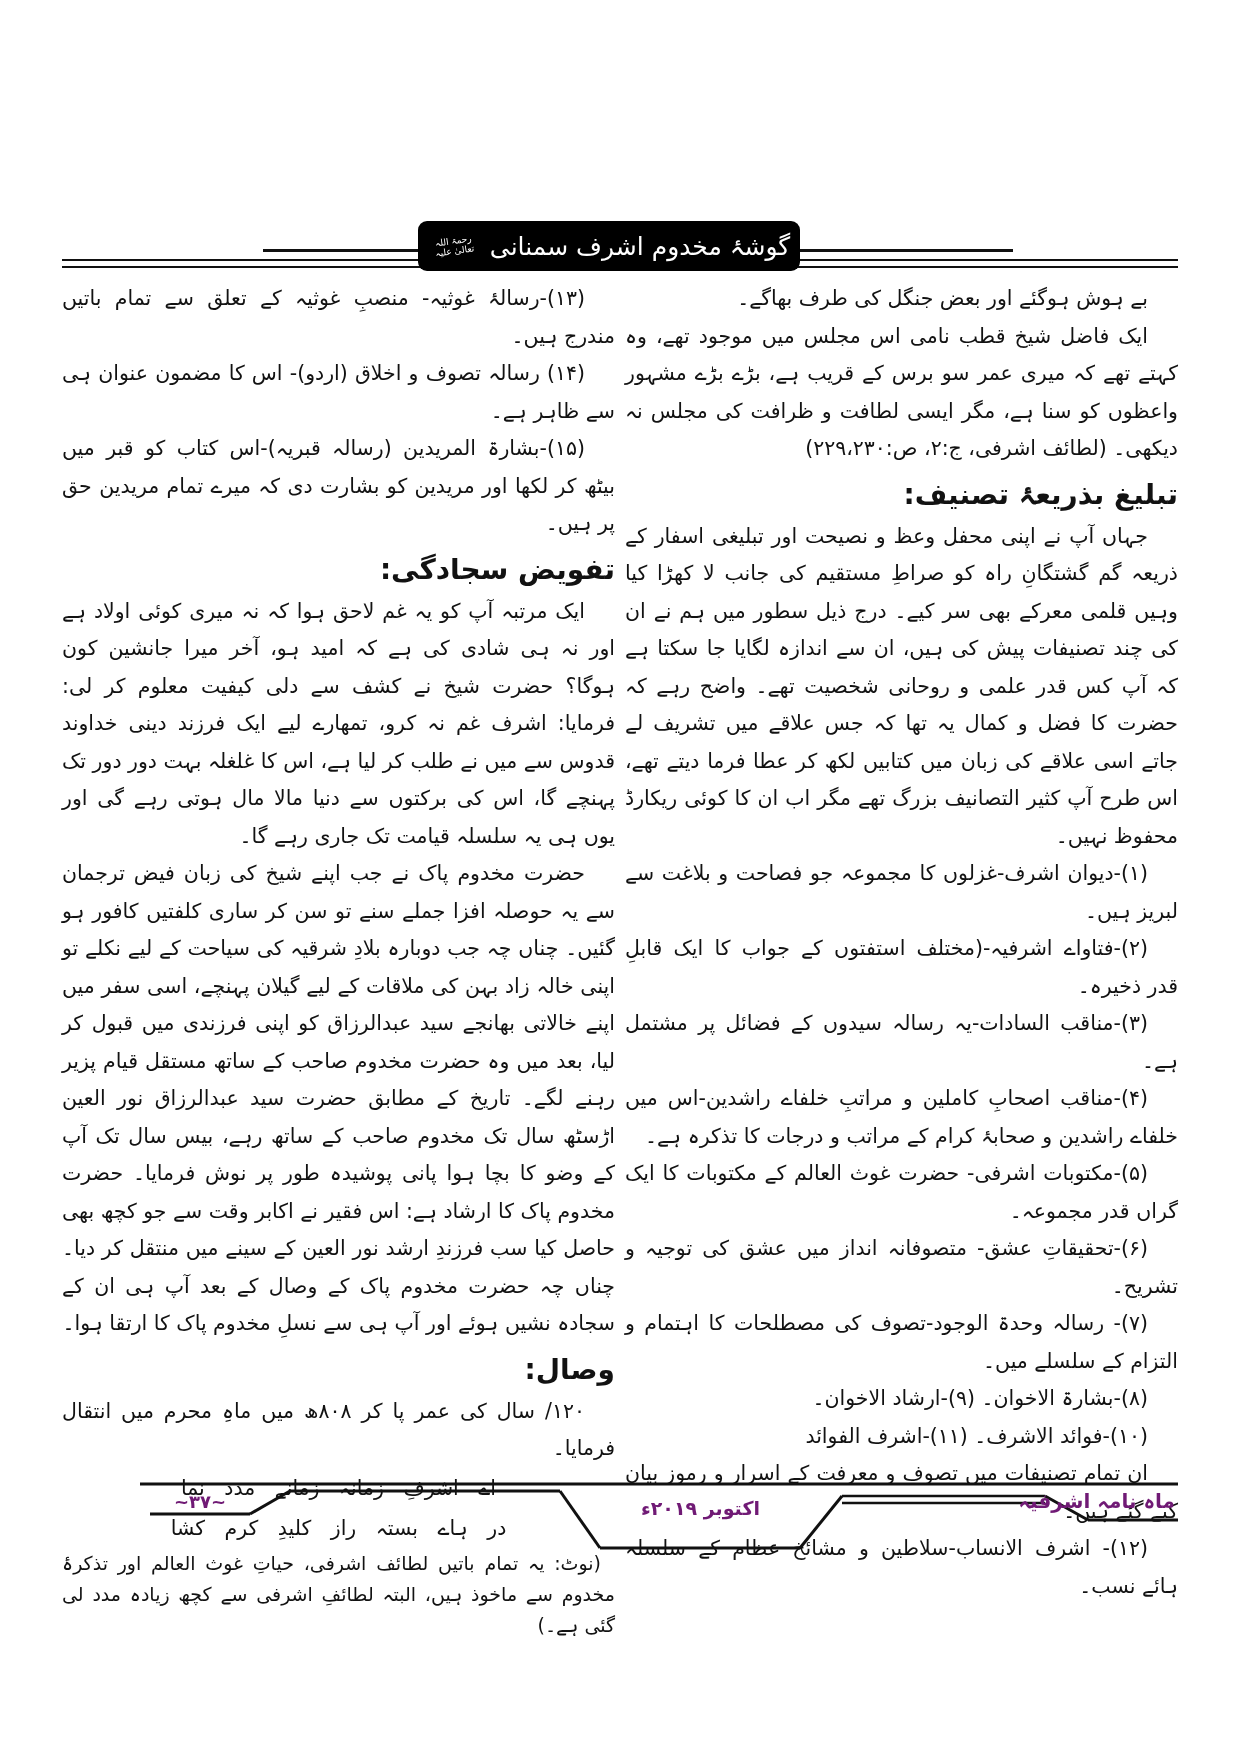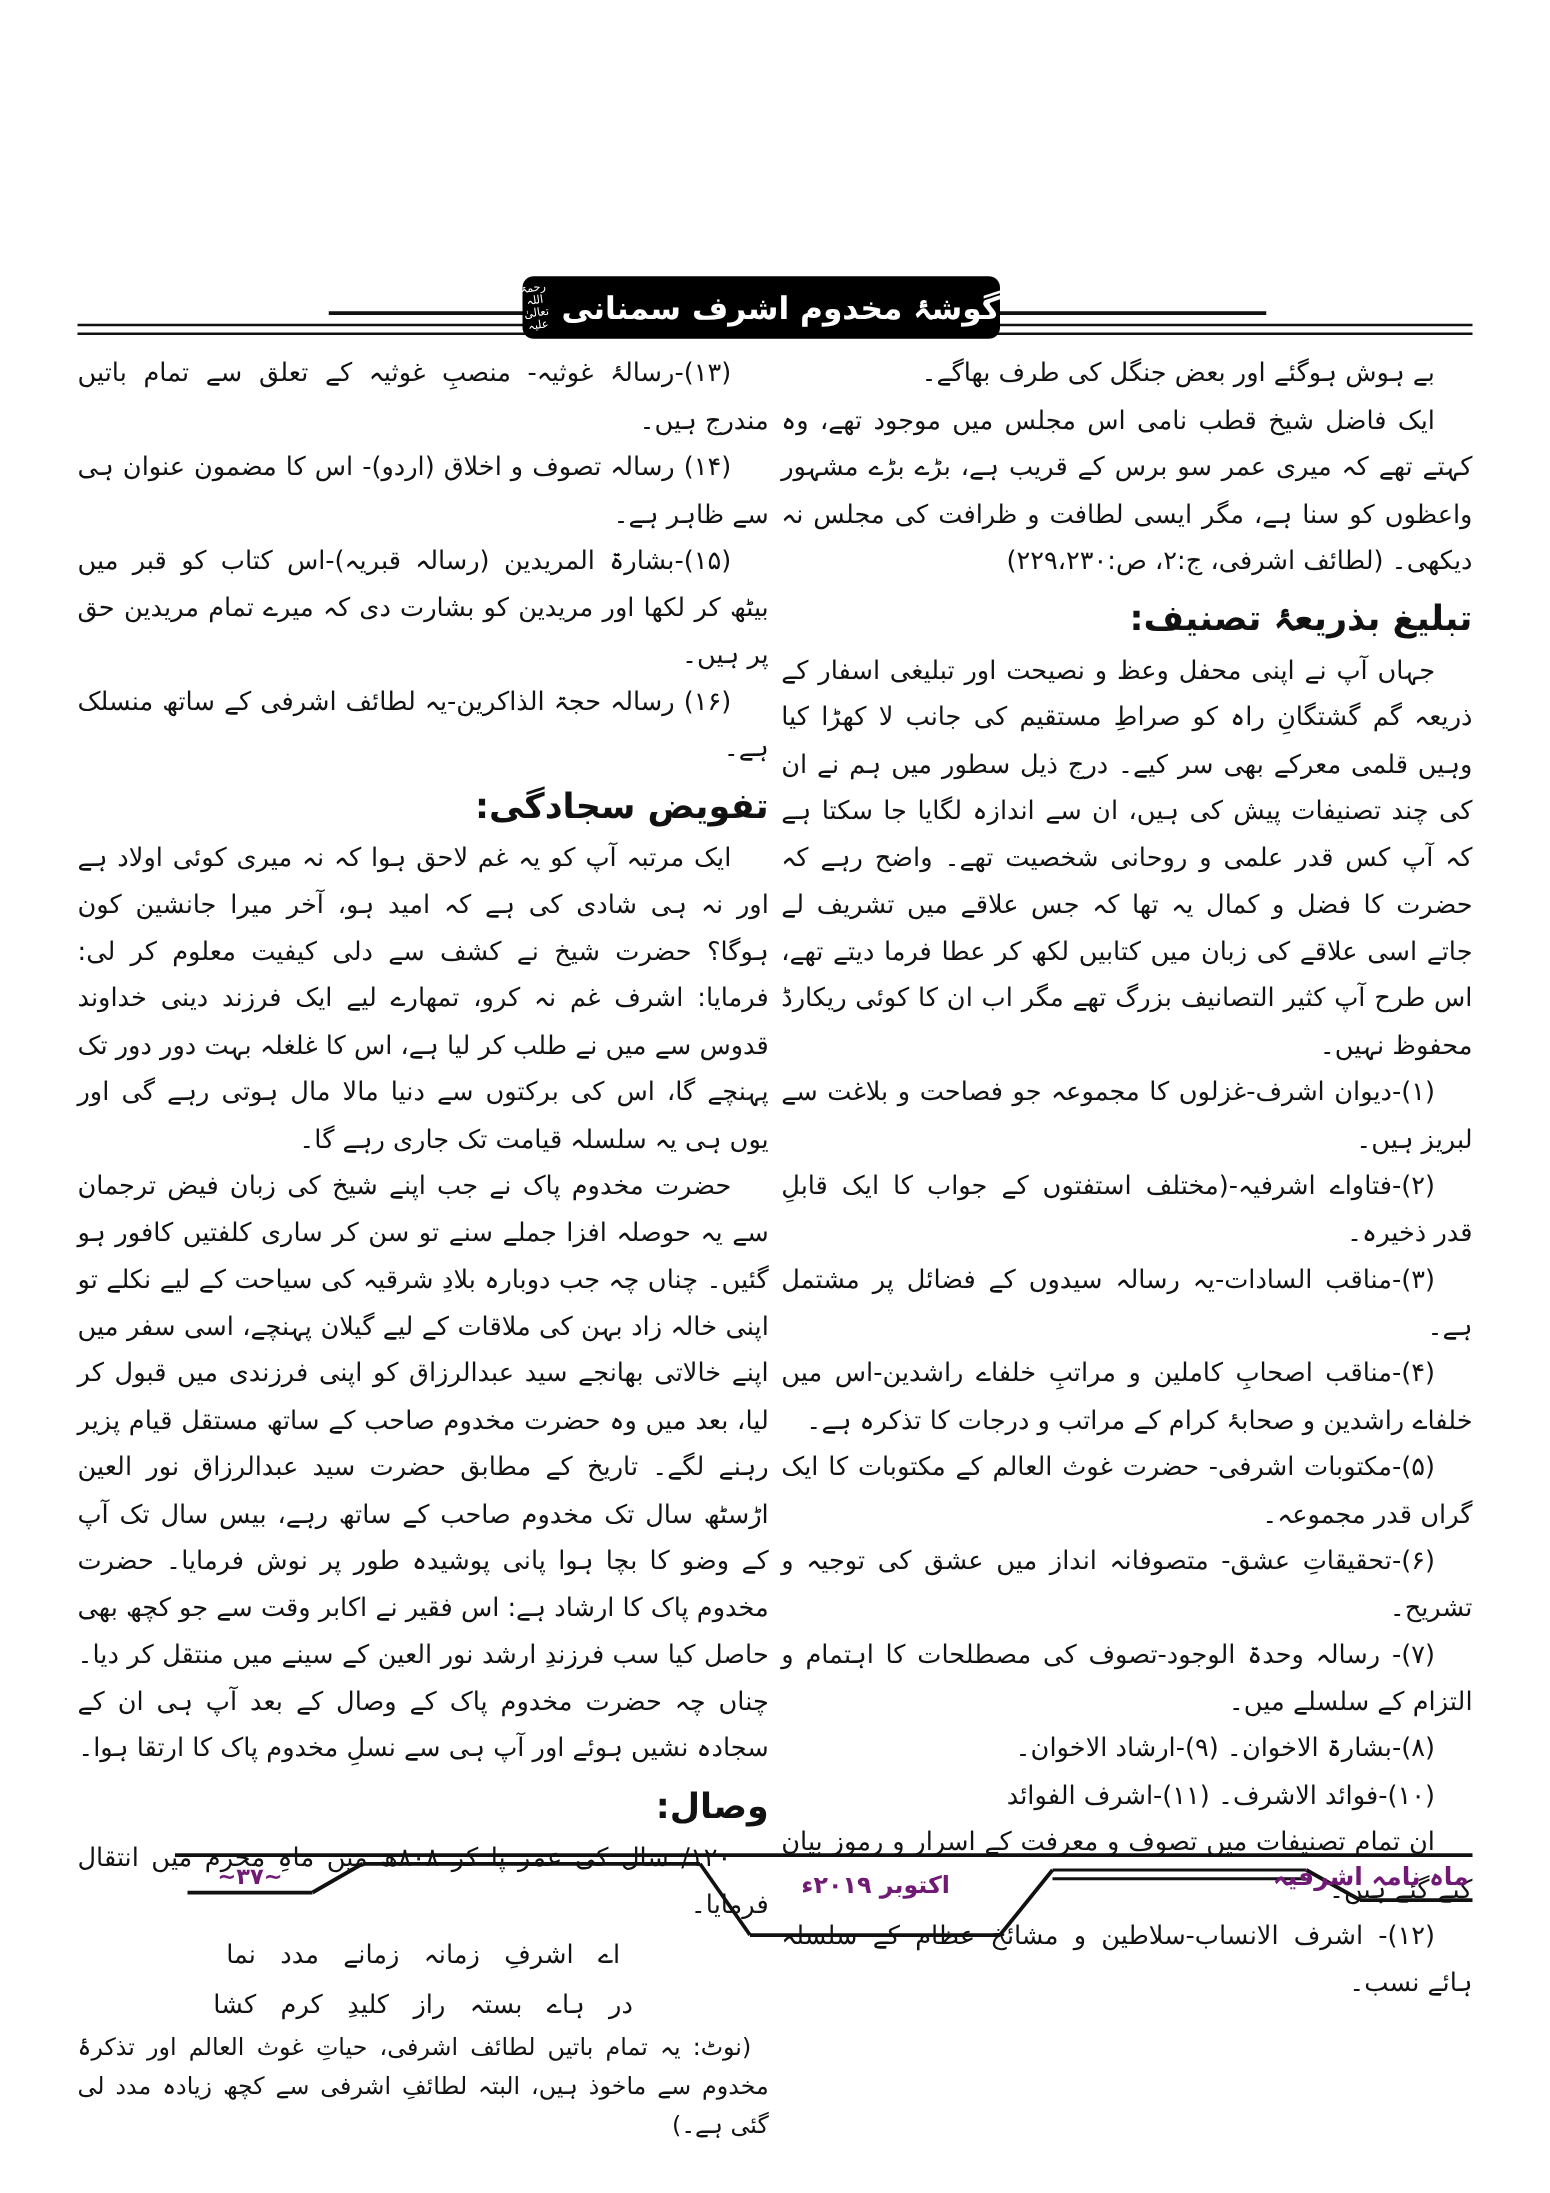--- a/index.html
+++ b/index.html
@@ -6,21 +6,21 @@
   body{
     width:1240px;height:1754px;position:relative;background:#ffffff;
     font-family:"DejaVu Sans",sans-serif;color:#121212;overflow:hidden;
   }
   .banner{
     position:absolute;left:418px;top:221px;width:382px;height:50px;
     background:#000;border-radius:9px;display:flex;align-items:center;
     justify-content:center;gap:10px;direction:rtl;z-index:3;
   }
   .banner .title{
-    color:#fff;font-size:25px;font-weight:bold;white-space:nowrap;letter-spacing:0px;
+    color:#fff;font-size:25px;font-weight:normal;white-space:nowrap;letter-spacing:0px;
   }
   .banner .seal{
     color:#fff;font-size:9px;line-height:10px;width:52px;text-align:center;
     transform:rotate(-8deg);
   }
   .rule{position:absolute;background:#111;z-index:1;}
   
   .col{
     position:absolute;top:280px;width:553px;direction:rtl;text-align:justify;
   }
@@ -78,21 +78,20 @@
     <div class="blk p">(۷)- رسالہ وحدۃ الوجود-تصوف کی مصطلحات کا اہتمام و التزام کے سلسلے میں۔</div>
     <div class="blk p">(۸)-بشارۃ الاخوان۔ (۹)-ارشاد الاخوان۔</div>
     <div class="blk p">(۱۰)-فوائد الاشرف۔ (۱۱)-اشرف الفوائد</div>
     <div class="blk p">ان تمام تصنیفات میں تصوف و معرفت کے اسرار و رموز بیان کیے گئے ہیں۔</div>
     <div class="blk p">(۱۲)- اشرف الانساب-سلاطین و مشائخ عظام کے سلسلہ ہائے نسب۔</div>
   </div>
 <div class="col col-left">
     <div class="blk p">(۱۳)-رسالۂ غوثیہ- منصبِ غوثیہ کے تعلق سے تمام باتیں مندرج ہیں۔</div>
     <div class="blk p">(۱۴) رسالہ تصوف و اخلاق (اردو)- اس کا مضمون عنوان ہی سے ظاہر ہے۔</div>
     <div class="blk p">(۱۵)-بشارۃ المریدین (رسالہ قبریہ)-اس کتاب کو قبر میں بیٹھ کر لکھا اور مریدین کو بشارت دی کہ میرے تمام مریدین حق پر ہیں۔</div>
-    <div class="blk p">(۱۶) رسالہ حجۃ الذاکرین-یہ لطائف اشرفی کے ساتھ منسلک ہے۔</div>
     <div class="blk h">تفویض سجادگی:</div>
     <div class="blk p">ایک مرتبہ آپ کو یہ غم لاحق ہوا کہ نہ میری کوئی اولاد ہے اور نہ ہی شادی کی ہے کہ امید ہو، آخر میرا جانشین کون ہوگا؟ حضرت شیخ نے کشف سے دلی کیفیت معلوم کر لی: فرمایا: اشرف غم نہ کرو، تمھارے لیے ایک فرزند دینی خداوند قدوس سے میں نے طلب کر لیا ہے، اس کا غلغلہ بہت دور دور تک پہنچے گا، اس کی برکتوں سے دنیا مالا مال ہوتی رہے گی اور یوں ہی یہ سلسلہ قیامت تک جاری رہے گا۔</div>
     <div class="blk p">حضرت مخدوم پاک نے جب اپنے شیخ کی زبان فیض ترجمان سے یہ حوصلہ افزا جملے سنے تو سن کر ساری کلفتیں کافور ہو گئیں۔ چناں چہ جب دوبارہ بلادِ شرقیہ کی سیاحت کے لیے نکلے تو اپنی خالہ زاد بہن کی ملاقات کے لیے گیلان پہنچے، اسی سفر میں اپنے خالاتی بھانجے سید عبدالرزاق کو اپنی فرزندی میں قبول کر لیا، بعد میں وہ حضرت مخدوم صاحب کے ساتھ مستقل قیام پزیر رہنے لگے۔ تاریخ کے مطابق حضرت سید عبدالرزاق نور العین اڑسٹھ سال تک مخدوم صاحب کے ساتھ رہے، بیس سال تک آپ کے وضو کا بچا ہوا پانی پوشیدہ طور پر نوش فرمایا۔ حضرت مخدوم پاک کا ارشاد ہے: اس فقیر نے اکابر وقت سے جو کچھ بھی حاصل کیا سب فرزندِ ارشد نور العین کے سینے میں منتقل کر دیا۔ چناں چہ حضرت مخدوم پاک کے وصال کے بعد آپ ہی ان کے سجادہ نشیں ہوئے اور آپ ہی سے نسلِ مخدوم پاک کا ارتقا ہوا۔</div>
     <div class="blk h">وصال:</div>
     <div class="blk p">۱۲۰/ سال کی عمر پا کر ۸۰۸ھ میں ماہِ محرم میں انتقال فرمایا۔</div>
     <div class="blk verse">اے اشرفِ زمانہ زمانے مدد نما</div>
     <div class="blk verse">در ہاے بستہ راز کلیدِ کرم کشا</div>
     <div class="blk note">(نوٹ: یہ تمام باتیں لطائف اشرفی، حیاتِ غوث العالم اور تذکرۂ مخدوم سے ماخوذ ہیں، البتہ لطائفِ اشرفی سے کچھ زیادہ مدد لی گئی ہے۔)</div>
   </div>
 

